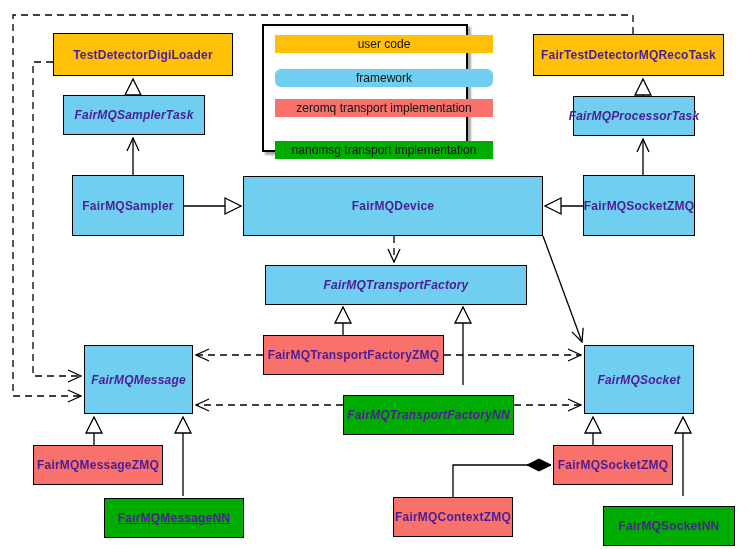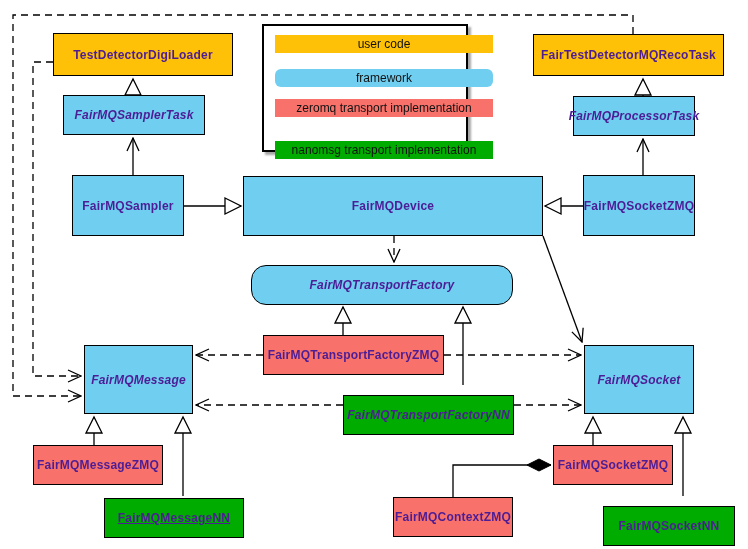--- a/index.html
+++ b/index.html
@@ -20,21 +20,21 @@
   .role-nn{background:#00AC00;margin-top:10px;}
 
   
   #n-digiloader{left:53px;top:33px;width:180px;height:43px;}
   #n-samplertask{left:63px;top:95px;width:142px;height:40px;}
   #n-sampler{left:72px;top:175px;width:112px;height:61px;}
   #n-recotask{left:533px;top:34px;width:191px;height:42px;}
   #n-processortask{left:573px;top:96px;width:122px;height:40px;}
   #n-processor{left:583px;top:175px;width:112px;height:61px;}
   #n-device{left:243px;top:176px;width:300px;height:60px;}
-  #n-transportfactory{left:251px;top:265px;width:262px;height:40px;border-radius:15px;}
+  #n-transportfactory{left:265px;top:265px;width:262px;height:40px;}
   #n-factoryzmq{left:263px;top:335px;width:181px;height:40px;}
   #n-factorynn{left:343px;top:385px;width:171px;height:40px;font-style:italic;}
   #n-message{left:84px;top:345px;width:109px;height:69px;}
   #n-socket{left:584px;top:345px;width:110px;height:69px;}
   #n-messagezmq{left:33px;top:445px;width:130px;height:40px;}
   #n-messagenn{left:104px;top:488px;width:140px;height:40px;text-decoration:underline;}
   #n-socketzmq{left:553px;top:445px;width:120px;height:40px;}
   #n-contextzmq{left:393px;top:497px;width:120px;height:40px;}
   #n-socketnn{left:603px;top:496px;width:132px;height:40px;}
 

